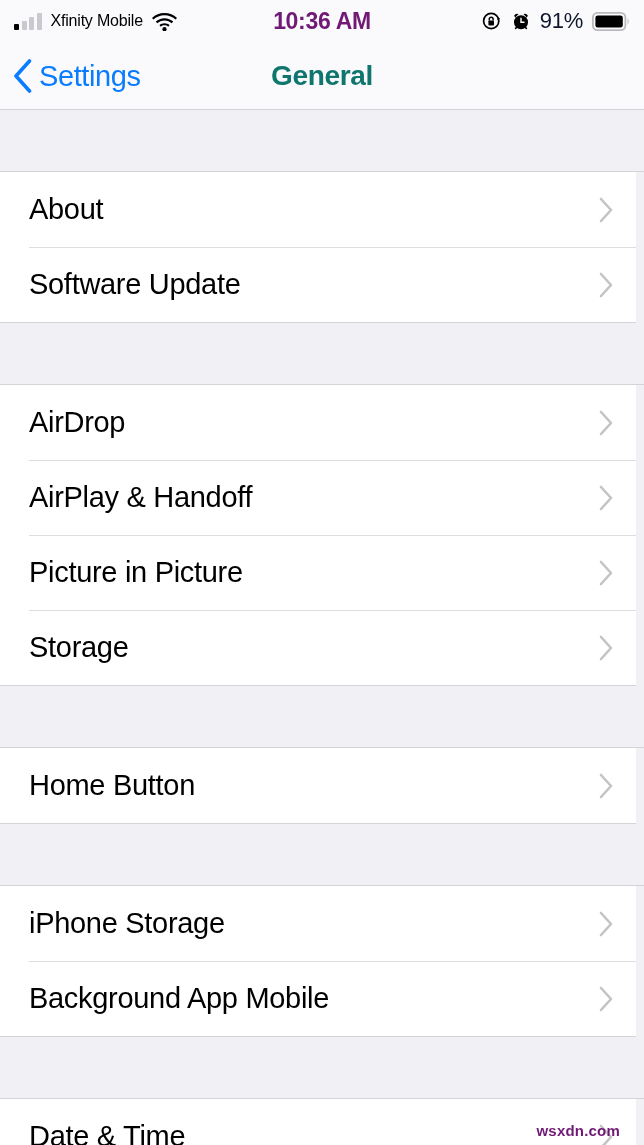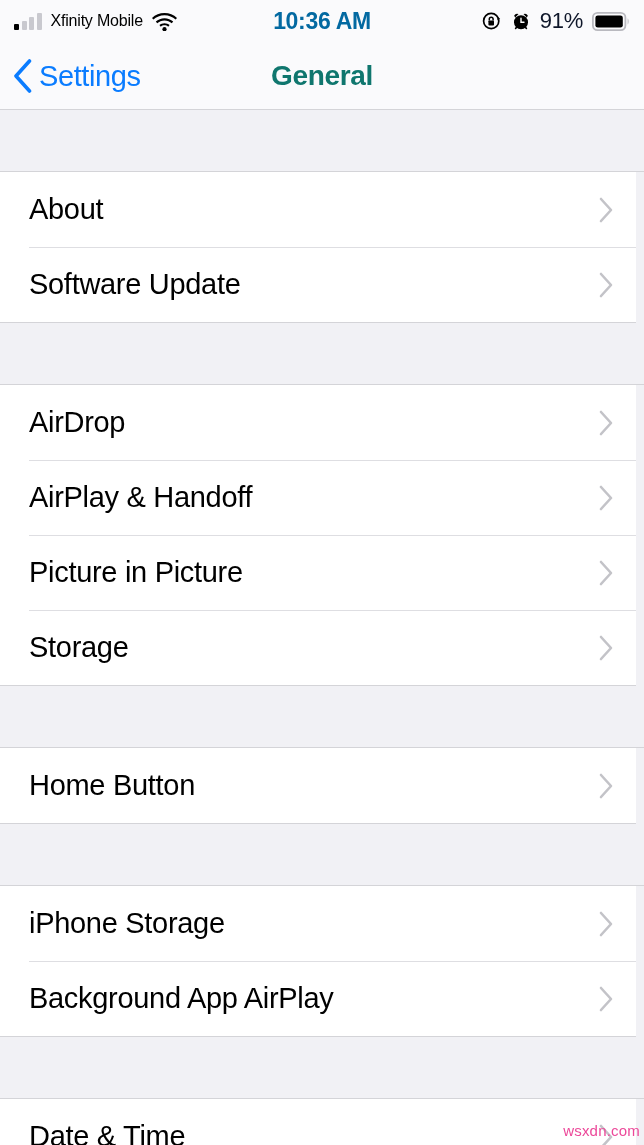--- a/index.html
+++ b/index.html
@@ -27,21 +27,21 @@
   .sb-left { display:flex; align-items:center; gap:9px; flex:0 0 auto; }
   .sb-center {
     position:absolute; left:0; right:0; top:0; height:42px;
     display:flex; align-items:center; justify-content:center;
     pointer-events:none;
   }
   .sb-right {
     margin-left:auto; display:flex; align-items:center; gap:9px; flex:0 0 auto;
   }
   .sb-time {
-    font-size:23px; font-weight:bold; color:#0369a1; letter-spacing:-0.3px;
+    font-size:23px; font-weight:bold; color:#701a75; letter-spacing:-0.3px;
   }
   .carrier {
     font-size:16px; color:#000; letter-spacing:-0.2px;
   }
   .battery-pct {
     font-size:22px; color:#0f172a; letter-spacing:-0.3px;
   }
   
   .signal { display:flex; align-items:flex-end; gap:2.5px; height:17px; }
   .signal i { display:block; width:5px; border-radius:1px; background:#c9c9cf; }
@@ -104,24 +104,25 @@
   }
   .row-label {
     font-size:29px; color:#000; letter-spacing:-0.3px; line-height:1;
   }
   .chevron {
     margin-left:auto;
     width:16px; height:28px;
     flex:0 0 auto;
   }
   .watermark {
-    position:absolute; right:4px; bottom:6px;
-    font-size:15px; color:#ec4899;
+    position:absolute; right:24px; bottom:6px;
+    font-size:15px; color:#701a75;
     letter-spacing:0.2px;
     pointer-events:none;
+    font-weight:bold;
   }
 </style>
 </head>
 <body>
 
 <div id="screen">
 
   <div class="status-bar">
     <div class="sb-left">
       <span class="signal">
@@ -238,21 +239,21 @@
     <div class="gap" style="height:62px;"></div>
 
     <div class="group">
       <div class="row">
         <span class="row-label">iPhone Storage</span>
         <svg class="chevron" viewBox="0 0 16 28">
           <path d="M3 3l10 11L3 25" fill="none" stroke="#c3c3c8" stroke-width="2.6" stroke-linecap="round" stroke-linejoin="round"></path>
         </svg>
       </div>
       <div class="row">
-        <span class="row-label">Background App AirPlay</span>
+        <span class="row-label">Background App Mobile</span>
         <svg class="chevron" viewBox="0 0 16 28">
           <path d="M3 3l10 11L3 25" fill="none" stroke="#c3c3c8" stroke-width="2.6" stroke-linecap="round" stroke-linejoin="round"></path>
         </svg>
       </div>
     </div>
 
     <div class="gap" style="height:62px;"></div>
 
     <div class="group last">
       <div class="row">

